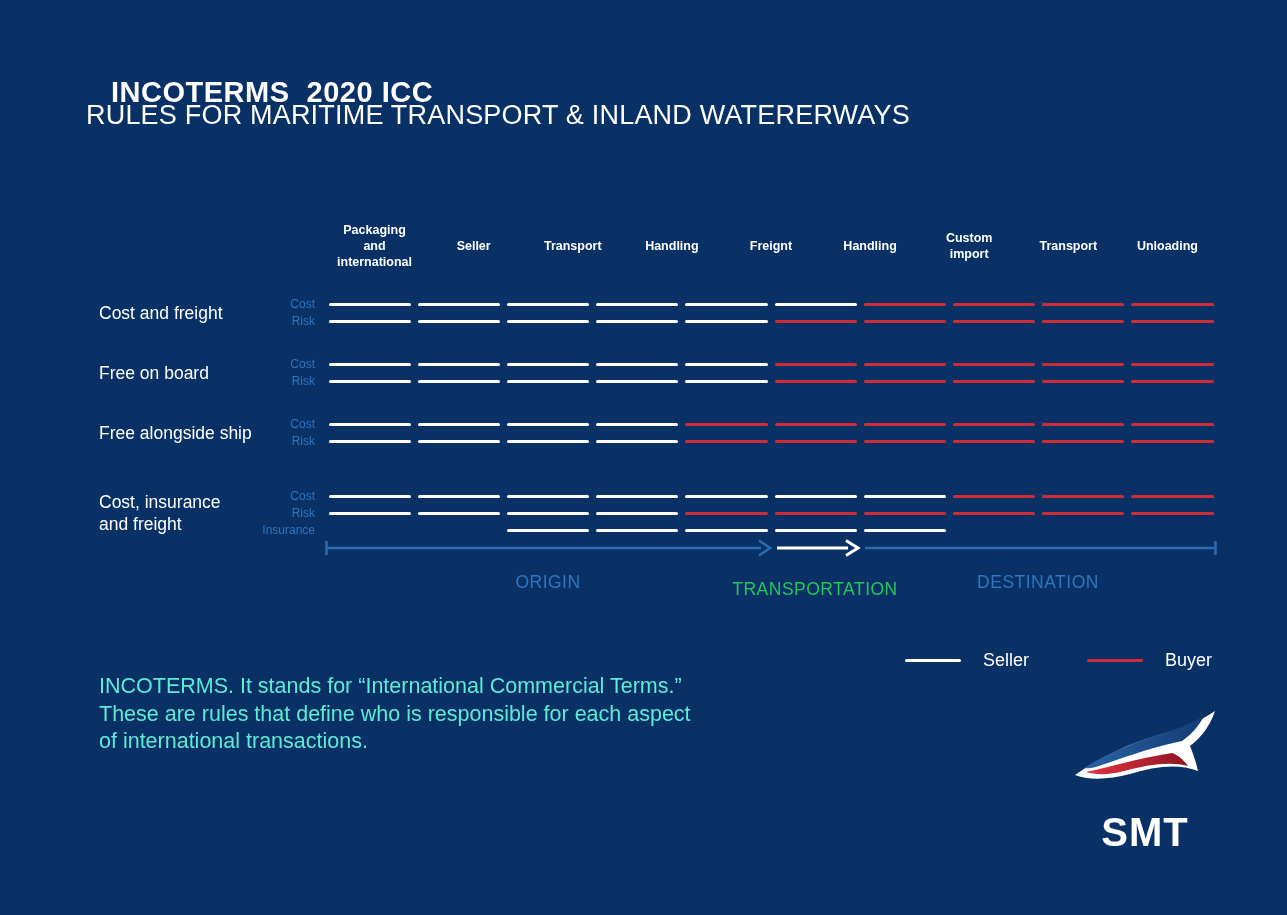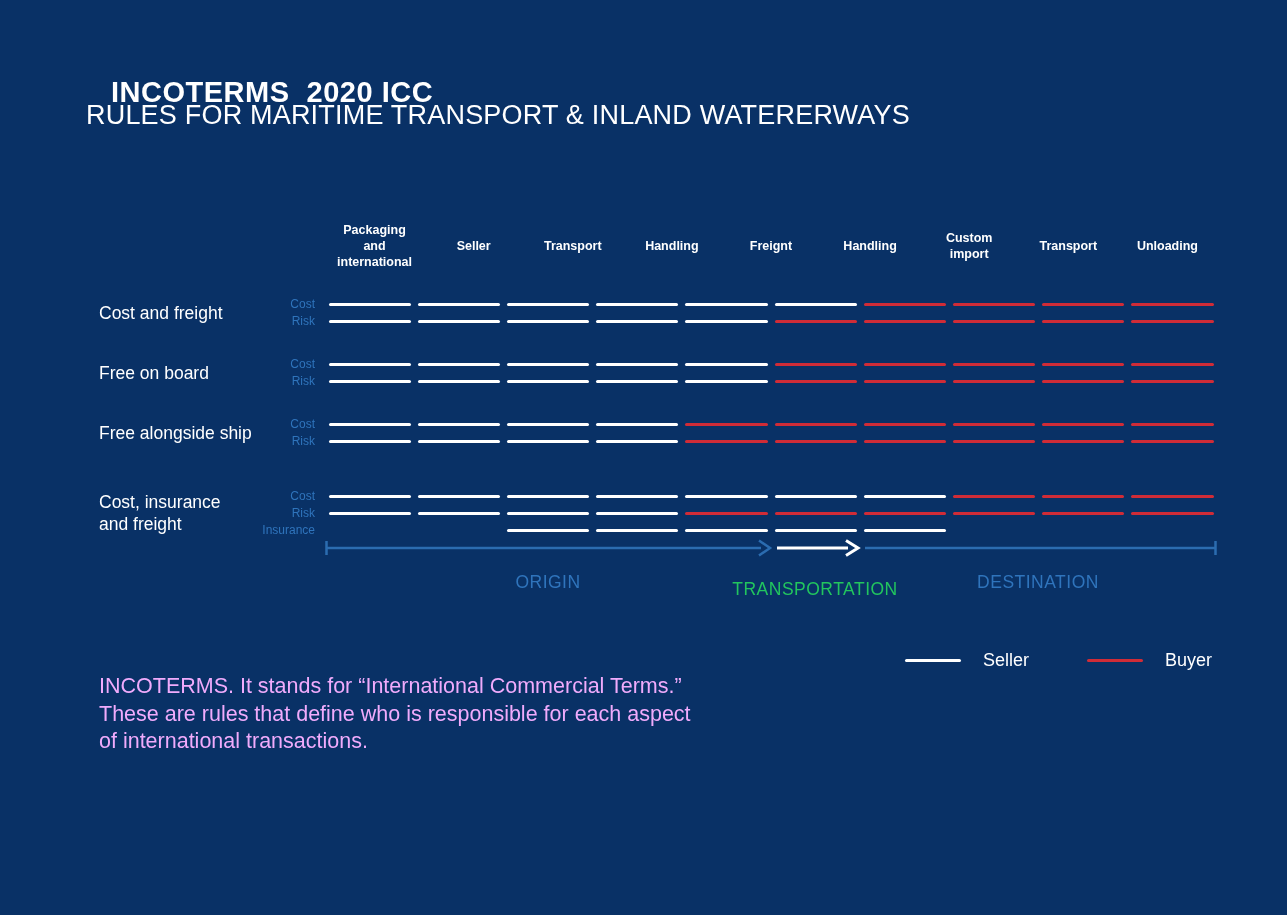--- a/index.html
+++ b/index.html
@@ -57,21 +57,21 @@
   
   .legend{position:absolute;left:905px;top:650px;display:flex;gap:58px;align-items:center;}
   .legend-item{display:flex;align-items:center;gap:22px;}
   .legend-line{width:56px;height:3px;border-radius:1.5px;display:inline-block;}
   .legend-line.seller{background:var(--seller);}
   .legend-line.buyer{background:var(--buyer);}
   .legend-item span.lbl{font-size:18px;color:#fff;}
   
   .description{
     position:absolute;left:99px;top:673px;width:605px;margin:0;
-    font-size:21.5px;line-height:27.5px;color:#f0abfc;
+    font-size:21.5px;line-height:27.5px;color:#5eead4;
   }
   
   .logo{position:absolute;left:1072px;top:710px;width:146px;text-align:center;}
   .logo-text{
     margin-top:4px;font-size:40px;font-weight:bold;letter-spacing:1px;color:#fff;
   }
 </style>
 </head>
 <body>
 
@@ -279,14 +279,32 @@
       <span class="lbl">Seller</span>
     </div>
     <div class="legend-item">
       <span class="legend-line buyer"></span>
       <span class="lbl">Buyer</span>
     </div>
   </div>
 
   <p class="description">INCOTERMS. It stands for “International Commercial Terms.” These are rules that define who is responsible for each aspect of international transactions.</p>
 
+  <div class="logo">
+    <svg width="146" height="92" viewBox="0 0 146 92">
+      <defs>
+        <linearGradient id="gBlue" x1="0" y1="0" x2="1" y2="0">
+          <stop offset="0" stop-color="#2a62a5"></stop>
+            <stop offset="1" stop-color="#123c74"></stop>
+        </linearGradient>
+        <linearGradient id="gRed" x1="0" y1="0" x2="1" y2="0">
+          <stop offset="0" stop-color="#e23340"></stop>
+            <stop offset="1" stop-color="#8f1522"></stop>
+        </linearGradient>
+      </defs>
+      <path d="M3,65 C30,46 60,32 94,23 C113,18 130,10 143,1 C138,16 129,28 118,36 C121,43 124,52 126,61 C105,53 82,57 58,64 C36,70 15,70 3,65 Z" fill="#ffffff"></path>
+      <path d="M12,58 C40,41 70,29 98,21 C111,17 123,11 132,6 C127,16 119,25 110,31 C80,37 48,49 24,57 C19,58.5 14,58.5 12,58 Z" fill="url(#gBlue)"></path>
+      <path d="M14,62 C42,56 72,47 100,43 C106,45 112,50 116,56 C98,51 74,55 52,61 C38,65 23,65 14,62 Z" fill="url(#gRed)"></path>
+    </svg>
+    <div class="logo-text">SMT</div>
+  </div>
 
 </div>
 
 </body></html>

